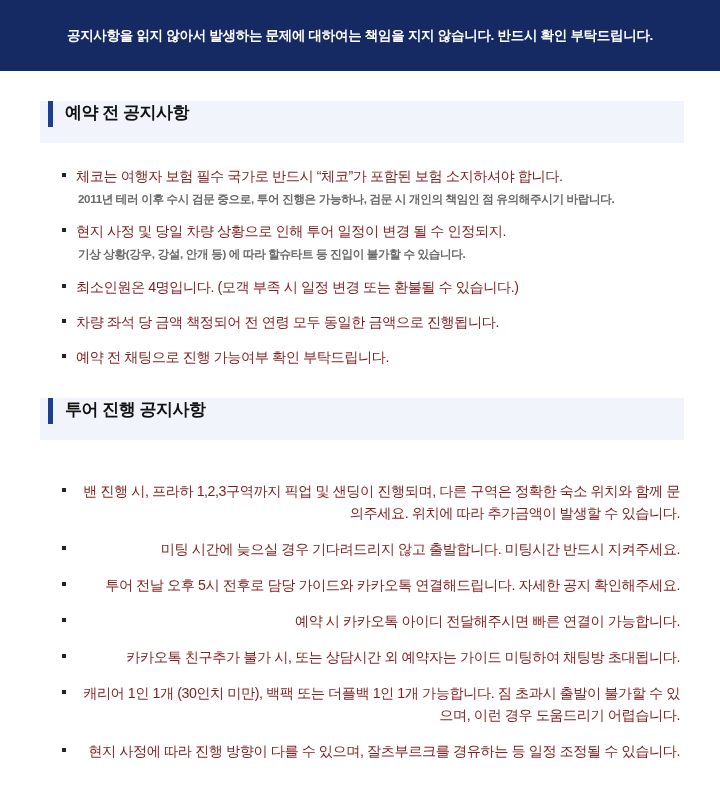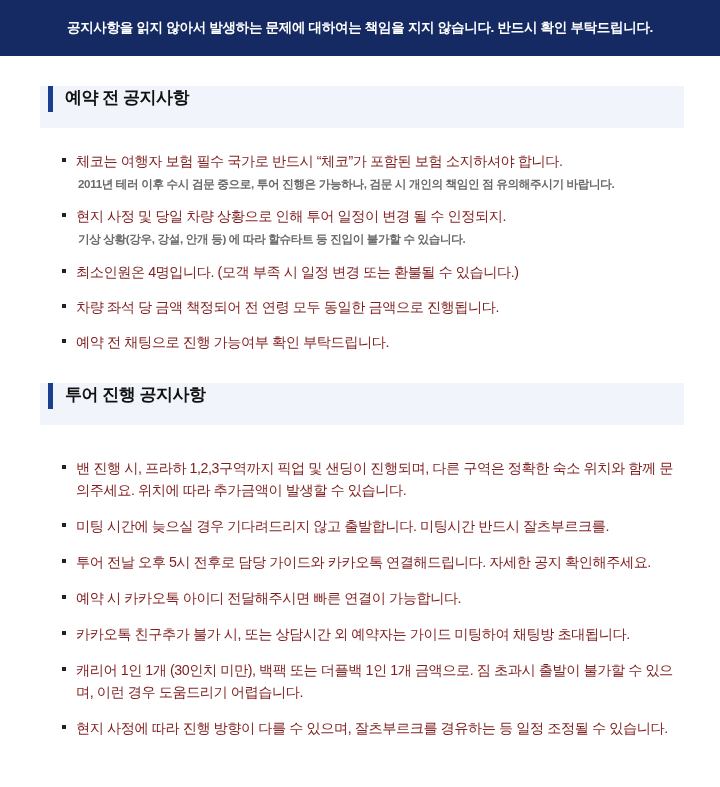--- a/index.html
+++ b/index.html
@@ -12,21 +12,21 @@
     height: 787px;
     background: #ffffff;
     font-family: "Liberation Sans", sans-serif;
     color: #222222;
     overflow: hidden;
   }
 
   
   .top-banner {
     width: 100%;
-    height: 56px;
+    height: 71px;
     background: #152a63;
     display: flex;
     align-items: center;
     justify-content: center;
   }
   .top-banner-text {
     color: #ffffff;
     font-size: 13.5px;
     font-weight: 700;
     letter-spacing: -0.3px;
@@ -98,21 +98,22 @@
   .notice-sub {
     font-size: 11.6px;
     line-height: 1.5;
     color: #6a6a6a;
     letter-spacing: -0.35px;
     margin-top: 3px;
     padding-left: 2px;
     font-weight: bold;
   }
   .section-two .section-body {
-    padding-top: 32px;
+    padding-top: 40px;
+    text-align: right;
   }
   .section-two .notice-item {
     margin-bottom: 14px;
   }
 </style>
 </head>
 <body>
 
 <div class="top-banner">
   <div class="top-banner-text">공지사항을 읽지 않아서 발생하는 문제에 대하여는 책임을 지지 않습니다. 반드시 확인 부탁드립니다.</div>
@@ -152,33 +153,33 @@
     <div class="section-header">
       <div class="accent-bar"></div>
       <div class="section-title">투어 진행 공지사항</div>
     </div>
     <div class="section-body">
       <ul class="notice-list">
         <li class="notice-item">
           <div class="notice-main">밴 진행 시, 프라하 1,2,3구역까지 픽업 및 샌딩이 진행되며, 다른 구역은 정확한 숙소 위치와 함께 문의주세요. 위치에 따라 추가금액이 발생할 수 있습니다.</div>
         </li>
         <li class="notice-item">
-          <div class="notice-main">미팅 시간에 늦으실 경우 기다려드리지 않고 출발합니다. 미팅시간 반드시 잘츠부르크를.</div>
+          <div class="notice-main">미팅 시간에 늦으실 경우 기다려드리지 않고 출발합니다. 미팅시간 반드시 지켜주세요.</div>
         </li>
         <li class="notice-item">
           <div class="notice-main">투어 전날 오후 5시 전후로 담당 가이드와 카카오톡 연결해드립니다. 자세한 공지 확인해주세요.</div>
         </li>
         <li class="notice-item">
           <div class="notice-main">예약 시 카카오톡 아이디 전달해주시면 빠른 연결이 가능합니다.</div>
         </li>
         <li class="notice-item">
           <div class="notice-main">카카오톡 친구추가 불가 시, 또는 상담시간 외 예약자는 가이드 미팅하여 채팅방 초대됩니다.</div>
         </li>
         <li class="notice-item">
-          <div class="notice-main">캐리어 1인 1개 (30인치 미만), 백팩 또는 더플백 1인 1개 금액으로. 짐 초과시 출발이 불가할 수 있으며, 이런 경우 도움드리기 어렵습니다.</div>
+          <div class="notice-main">캐리어 1인 1개 (30인치 미만), 백팩 또는 더플백 1인 1개 가능합니다. 짐 초과시 출발이 불가할 수 있으며, 이런 경우 도움드리기 어렵습니다.</div>
         </li>
         <li class="notice-item">
           <div class="notice-main">현지 사정에 따라 진행 방향이 다를 수 있으며, 잘츠부르크를 경유하는 등 일정 조정될 수 있습니다.</div>
         </li>
 
       </ul>
     </div>
   </div>
 
 </div>

